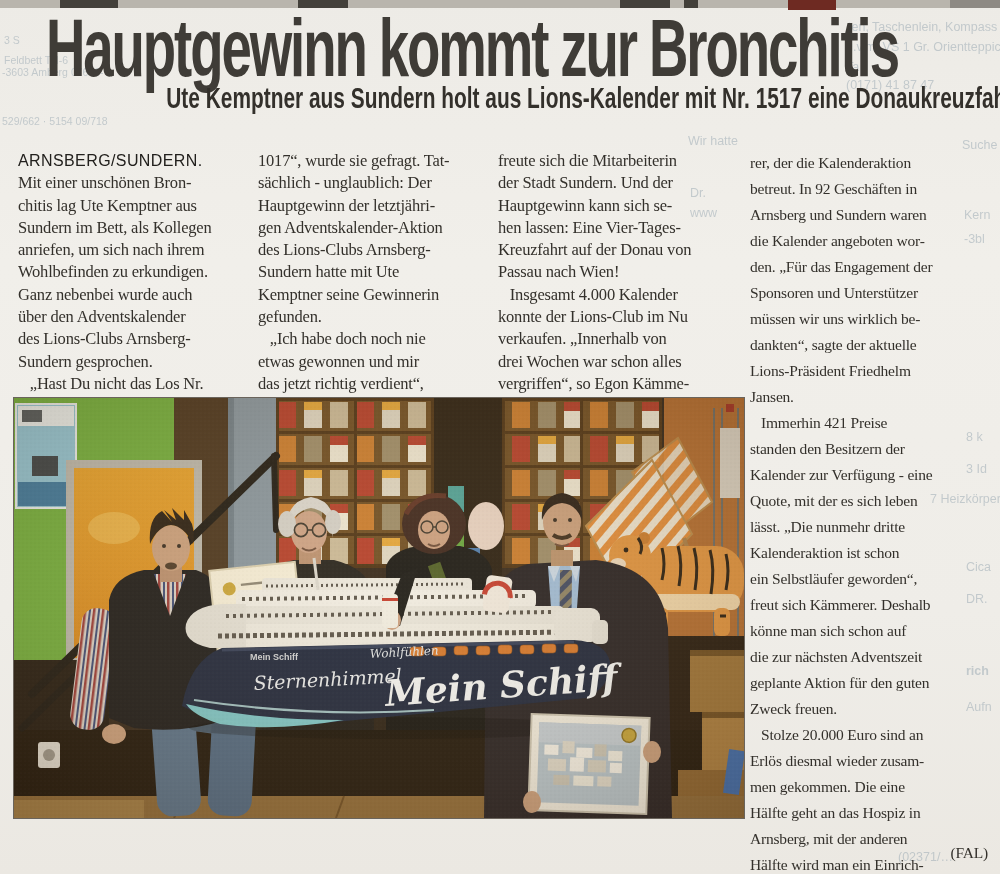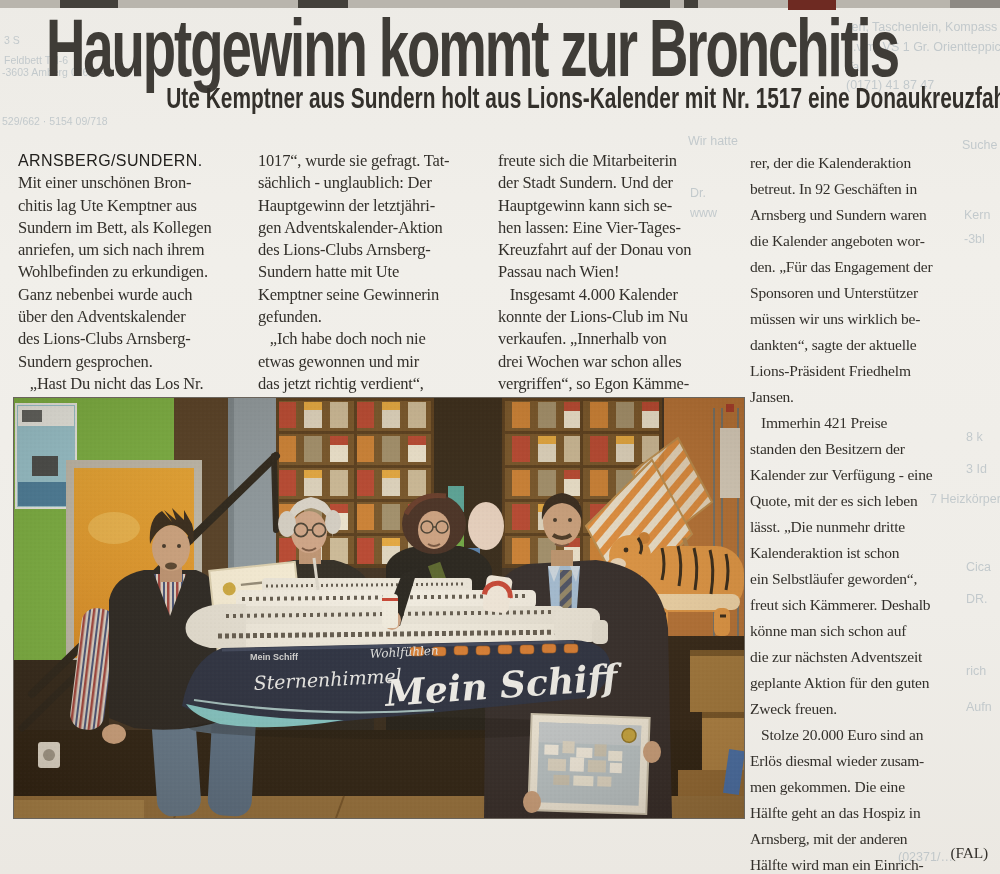--- a/index.html
+++ b/index.html
@@ -61,21 +61,21 @@
   <span class="ghost" style="left:690px;top:186px;">Dr.</span>
   <span class="ghost" style="left:690px;top:206px;">www</span>
   <span class="ghost" style="left:962px;top:138px;">Suche</span>
   <span class="ghost" style="left:964px;top:208px;">Kern</span>
   <span class="ghost" style="left:964px;top:232px;">-3bl</span>
   <span class="ghost" style="left:966px;top:430px;">8 k</span>
   <span class="ghost" style="left:966px;top:462px;">3 Id</span>
   <span class="ghost" style="left:930px;top:492px;">7 Heizkörper 75</span>
   <span class="ghost" style="left:966px;top:560px;">Cica</span>
   <span class="ghost" style="left:966px;top:592px;">DR.</span>
-  <span class="ghost" style="left:966px;top:664px;">rich</span>
+  <span class="ghost" style="left:966px;top:664px;font-weight:bold;">rich</span>
   <span class="ghost" style="left:966px;top:700px;">Aufn</span>
   <span class="ghost" style="left:898px;top:850px;">(02371/…</span>
 
   <div id="headline">Hauptgewinn kommt zur Bronchitis</div>
   <div id="subhead-wrap">
     <span id="subhead">Ute Kemptner aus Sundern holt aus Lions-Kalender mit Nr. 1517 eine Donaukreuzfahrt</span>
   </div>
 
   <div class="col" id="col1"><span id="lead">ARNSBERG/SUNDERN.</span>
 <span>Mit einer unschönen Bron-

